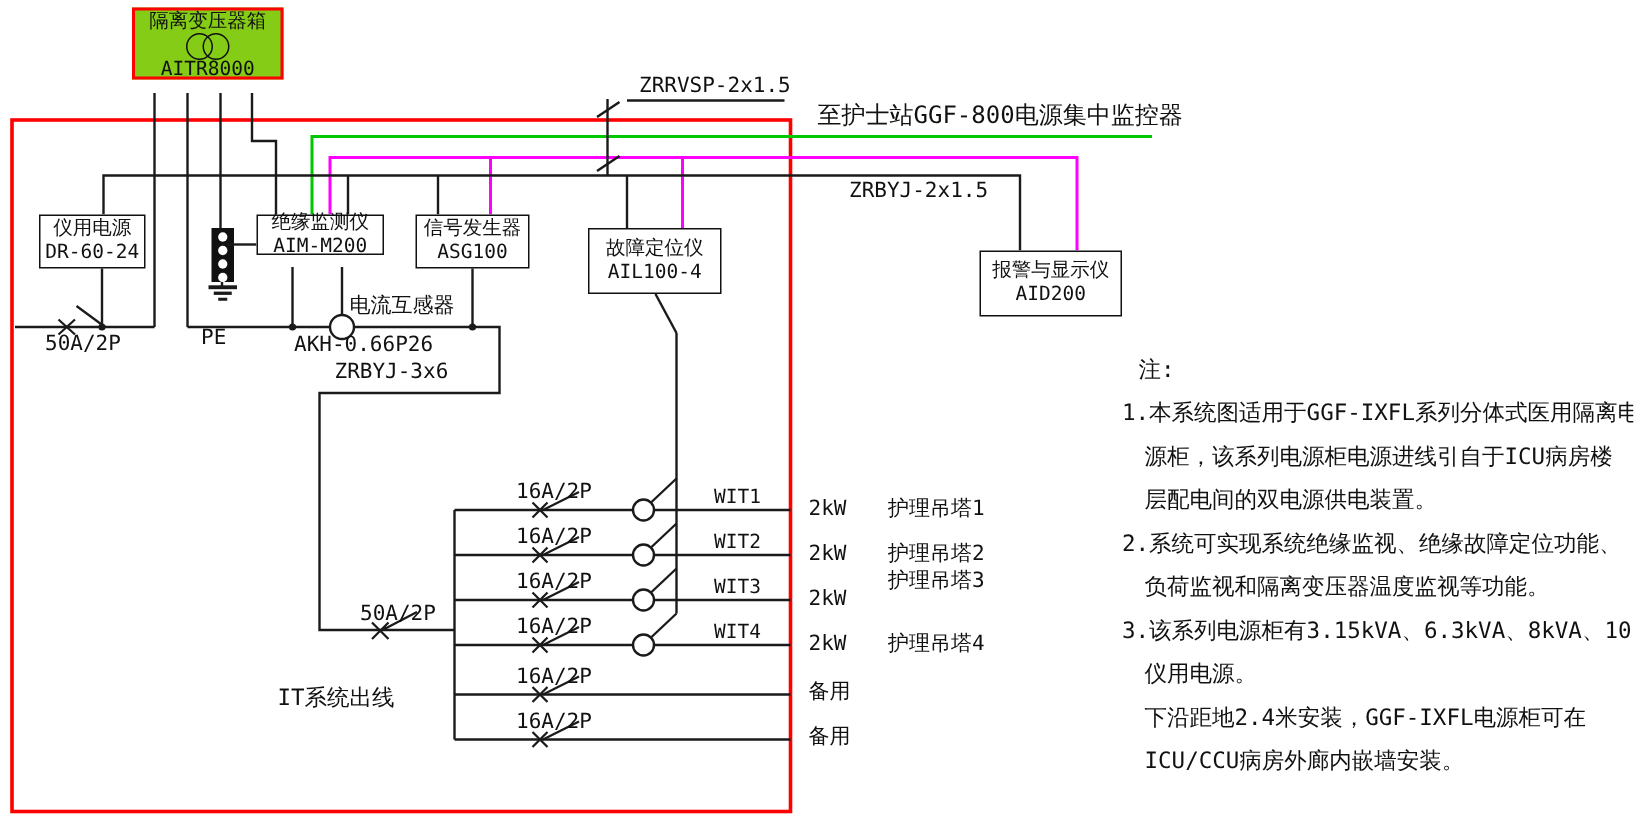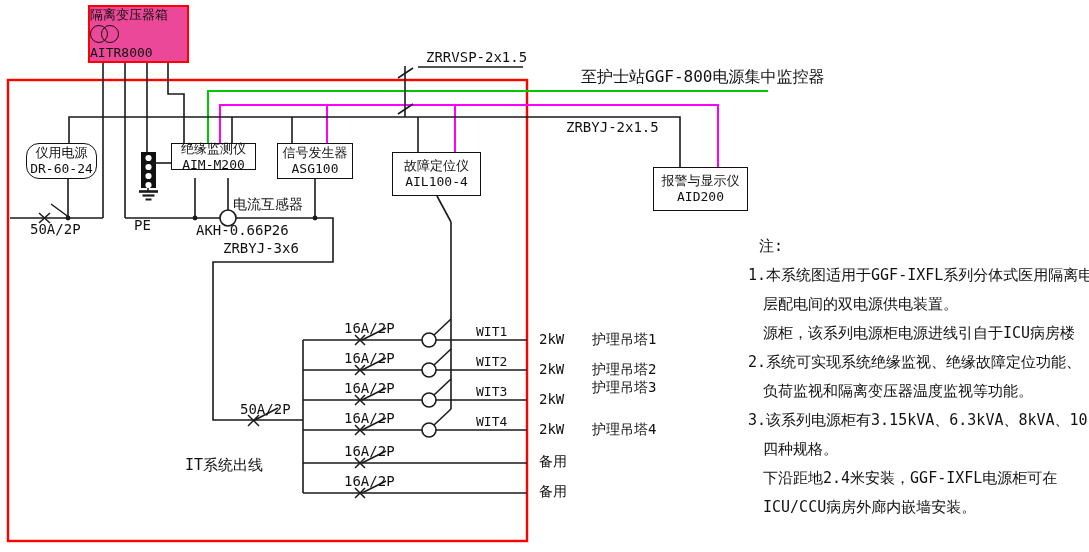--- a/index.html
+++ b/index.html
@@ -1,26 +1,26 @@
 <!DOCTYPE html>
 <html><head>
 <meta charset="utf-8">
 <style>
   html,body{margin:0;padding:0;background:#ffffff;}
   .stage{position:relative;width:1089px;height:552px;background:#ffffff;overflow:hidden;
          font-family:"DejaVu Sans Mono","Liberation Sans",sans-serif;color:#111;}
   .stage svg{position:absolute;left:0;top:0;}
   .lbl{position:absolute;white-space:nowrap;line-height:1.1;color:#111;}
   .mono{font-family:"DejaVu Sans Mono","Liberation Mono",monospace;}
-  .f13{font-size:13px;} .f14{font-size:14px;} .f15{font-size:15px;} .f16{font-size:16px;margin-left:36px;}
+  .f13{font-size:13px;} .f14{font-size:14px;} .f15{font-size:15px;} .f16{font-size:16px;}
   .ebox{position:absolute;border:1.6px solid #111;background:#fff;display:flex;flex-direction:column;
         align-items:center;justify-content:center;text-align:center;box-sizing:border-box;}
   .ebox span{display:block;font-size:13px;line-height:1.22;white-space:nowrap;}
-  .tbox{position:absolute;left:88px;top:5px;width:101px;height:58px;border:2.4px solid #fe0000;
-        background:#ec4899;box-sizing:border-box;display:flex;flex-direction:column;align-items:flex-start;
+  .tbox{position:absolute;left:88px;top:5px;width:101px;height:48px;border:2.4px solid #fe0000;
+        background:#84cc16;box-sizing:border-box;display:flex;flex-direction:column;align-items:center;
         justify-content:space-between;padding:1px 0;}
   .tbox .t{font-size:13px;line-height:1.05;}
   .wind{display:flex;align-items:center;height:18px;}
   .wind i{display:block;width:16px;height:16px;border:1.9px solid #111;border-radius:50%;}
   .wind i+i{margin-left:-7px;}
   .notes{position:absolute;left:748px;top:232px;width:341px;}
   .notes div{font-size:15px;line-height:29px;white-space:nowrap;}
   .notes .hd{padding-left:11px;}
   .notes .cont{padding-left:15px;}
 </style>
@@ -119,21 +119,21 @@
 
   <div class="tbox">
     <span class="t">隔离变压器箱</span>
     <span class="wind">
         <i></i>
         <i></i>
       </span>
     <span class="t mono">AITR8000</span>
   </div>
 
-  <div class="ebox" style="left:26px;top:143px;width:71px;height:36px;border-radius:13px;">
+  <div class="ebox" style="left:26px;top:143px;width:71px;height:36px;">
     <span>仪用电源</span>
     <span class="mono">DR-60-24</span>
   </div>
   <div class="ebox" style="left:171px;top:143px;width:85px;height:27px;">
     <span>绝缘监测仪</span>
     <span class="mono">AIM-M200</span>
   </div>
   <div class="ebox" style="left:277px;top:143px;width:76px;height:36px;">
     <span>信号发生器</span>
     <span class="mono">ASG100</span>
@@ -178,23 +178,23 @@
   <div class="lbl f14" style="left:592px;top:332px;">护理吊塔1</div>
   <div class="lbl f14" style="left:592px;top:362px;">护理吊塔2</div>
   <div class="lbl f14" style="left:592px;top:380px;">护理吊塔3</div>
   <div class="lbl f14" style="left:592px;top:422px;">护理吊塔4</div>
   <div class="lbl f14" style="left:539px;top:454px;">备用</div>
   <div class="lbl f14" style="left:539px;top:484px;">备用</div>
 
   <div class="notes">
     <div class="hd">注:</div>
     <div>1.本系统图适用于GGF-IXFL系列分体式医用隔离电</div>
+    <div class="cont">源柜，该系列电源柜电源进线引自于ICU病房楼</div>
     <div class="cont">层配电间的双电源供电装置。</div>
-    <div class="cont">源柜，该系列电源柜电源进线引自于ICU病房楼</div>
     <div>2.系统可实现系统绝缘监视、绝缘故障定位功能、</div>
     <div class="cont">负荷监视和隔离变压器温度监视等功能。</div>
     <div>3.该系列电源柜有3.15kVA、6.3kVA、8kVA、10kVA</div>
-    <div class="cont">四种规格。</div>
+    <div class="cont">仪用电源。</div>
     <div class="cont">下沿距地2.4米安装，GGF-IXFL电源柜可在</div>
     <div class="cont">ICU/CCU病房外廊内嵌墙安装。</div>
   </div>
 
 </div>
 
 </body></html>

